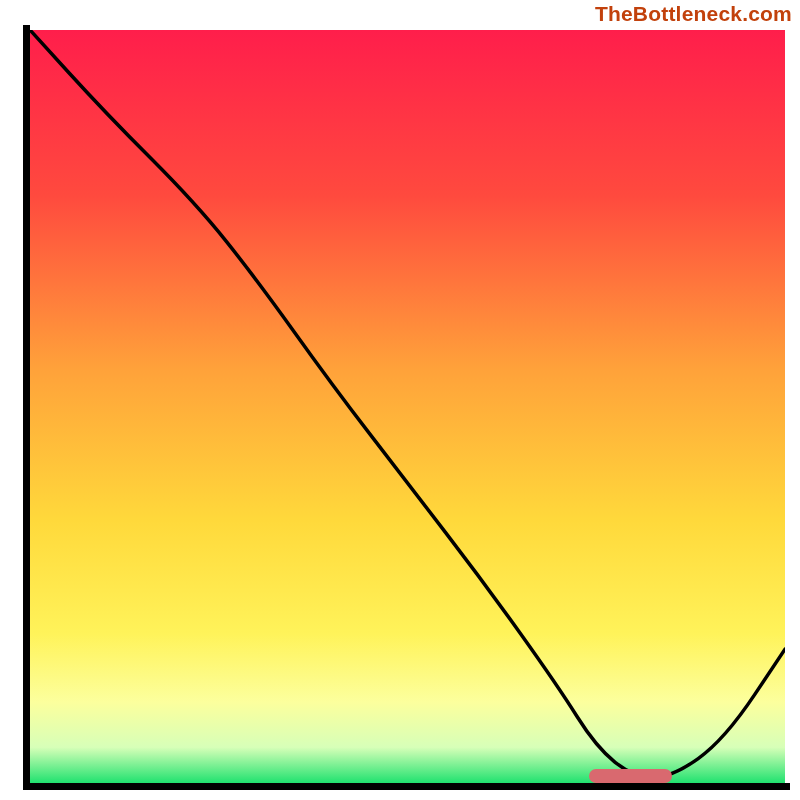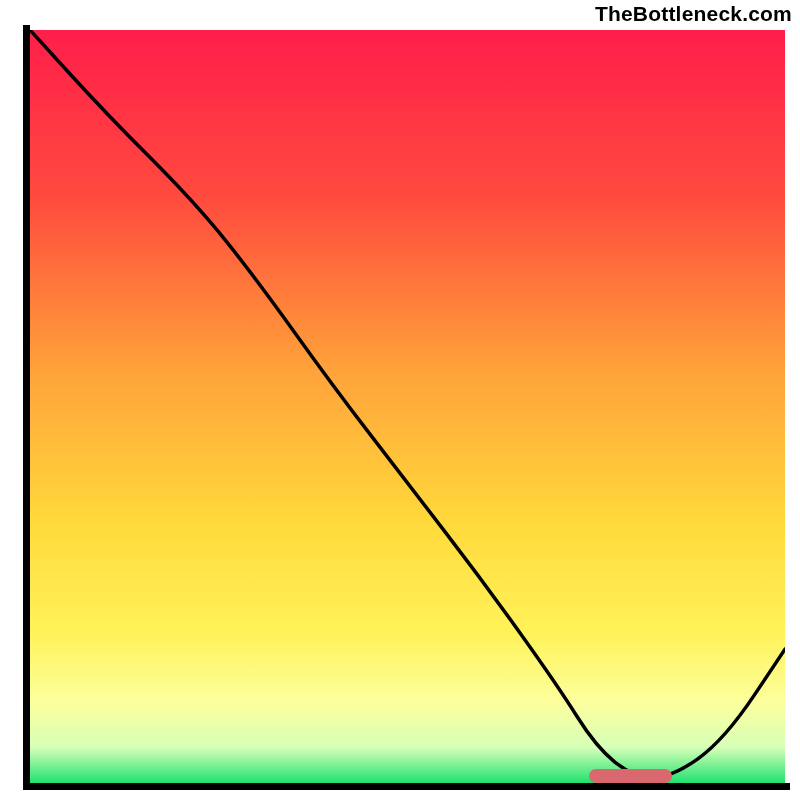--- a/index.html
+++ b/index.html
@@ -57,21 +57,21 @@
     border-radius: 7px;
     background: #d9696f;
   }
   .watermark {
     position: absolute;
     top: 2px;
     right: 8px;
     font-family: Arial, Helvetica, sans-serif;
     font-size: 21px;
     font-weight: 600;
-    color: #000000;
+    color: #c2410c;
     letter-spacing: 0.2px;
   }
 </style>
 </head>
 <body>
 
 <div class="chart-container">
 
   <div class="watermark">TheBottleneck.com</div>
 

